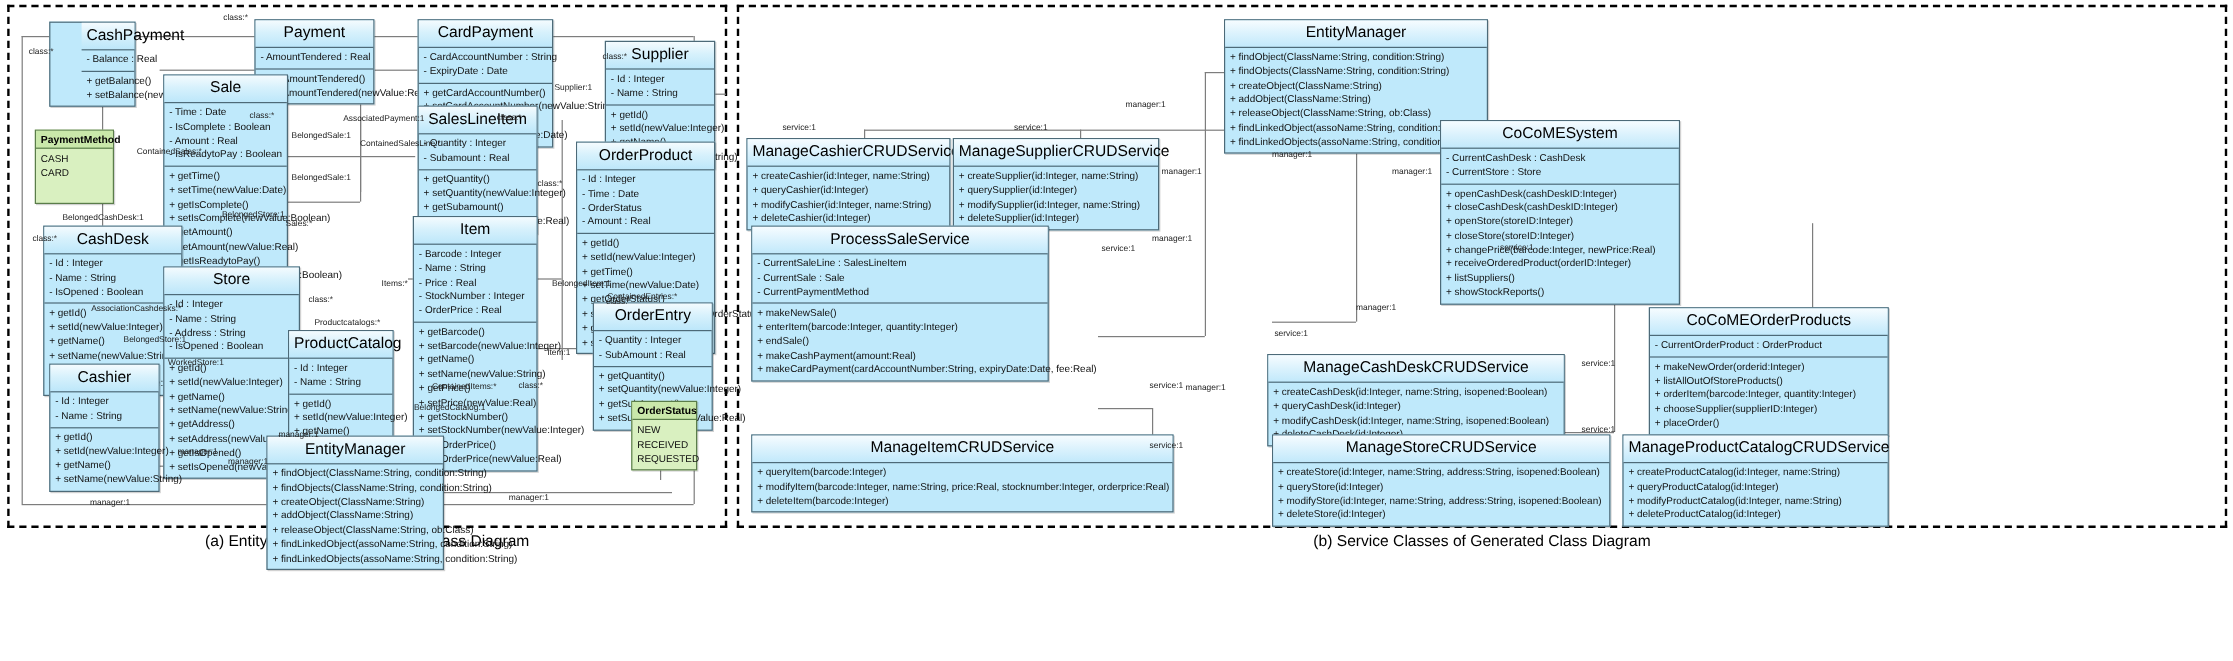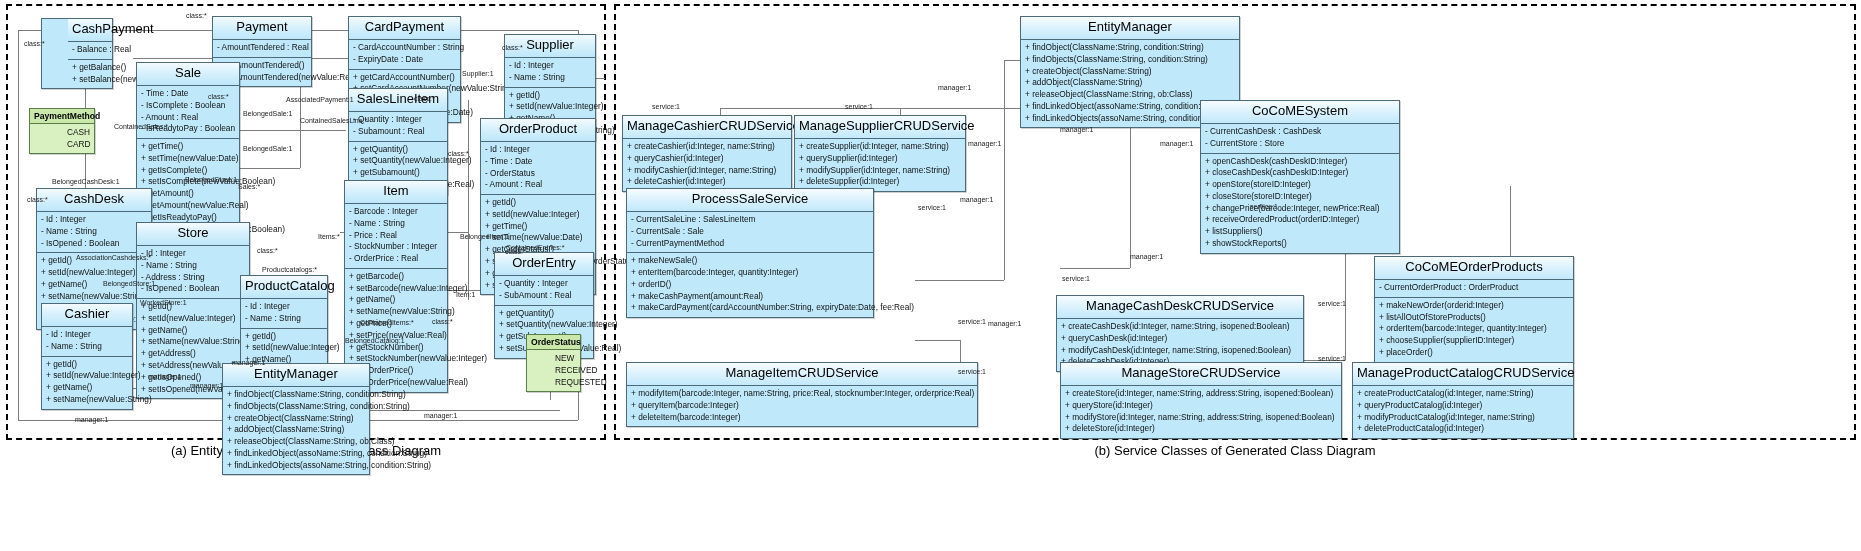--- a/index.html
+++ b/index.html
@@ -287,29 +287,29 @@
       <div class="row">+ createObject(ClassName:String)</div>
       <div class="row">+ addObject(ClassName:String)</div>
       <div class="row">+ releaseObject(ClassName:String, ob:Class)</div>
       <div class="row">+ findLinkedObject(assoName:String, condition:String)</div>
       <div class="row">+ findLinkedObjects(assoName:String, condition:String)</div>
     </div>
   </div>
 
   <div class="enum" style="left:29px;top:108px;width:66px;">
     <div class="hdr">PaymentMethod</div>
-    <div class="sec" style="padding:2px 0 3px 0;margin-left:33px;">
+    <div class="sec" style="padding:2px 0 19px 0;">
       <div class="row">CASH</div>
       <div class="row">CARD</div>
     </div>
   </div>
 
   <div class="enum" style="left:526px;top:334px;width:55px;">
     <div class="hdr">OrderStatus</div>
-    <div class="sec" style="padding:2px 0 3px 0;margin-left:24px;">
+    <div class="sec" style="padding:2px 0 3px 0;">
       <div class="row">NEW</div>
       <div class="row">RECEIVED</div>
       <div class="row">REQUESTED</div>
     </div>
   </div>
 
   <div class="lbl" style="left:186px;top:12px;">class:*</div>
   <div class="lbl" style="left:24px;top:40px;">class:*</div>
   <div class="lbl" style="left:502px;top:44px;">class:*</div>
   <div class="lbl" style="left:414px;top:95px;">class:*</div>
@@ -420,21 +420,21 @@
   <div class="cls flat" style="left:626px;top:188px;width:248px;">
     <div class="hdr">ProcessSaleService</div>
     <div class="sec">
       <div class="row">- CurrentSaleLine : SalesLineItem</div>
       <div class="row">- CurrentSale : Sale</div>
       <div class="row">- CurrentPaymentMethod</div>
     </div>
     <div class="sec">
       <div class="row">+ makeNewSale()</div>
       <div class="row">+ enterItem(barcode:Integer, quantity:Integer)</div>
-      <div class="row">+ orderID()</div>
+      <div class="row">+ endSale()</div>
       <div class="row">+ makeCashPayment(amount:Real)</div>
       <div class="row">+ makeCardPayment(cardAccountNumber:String, expiryDate:Date, fee:Real)</div>
     </div>
   </div>
 
 
   <div class="cls flat" style="left:1056px;top:295px;width:248px;">
     <div class="hdr">ManageCashDeskCRUDService</div>
     <div class="sec">
       <div class="row">+ createCashDesk(id:Integer, name:String, isopened:Boolean)</div>
@@ -454,22 +454,22 @@
       <div class="row">+ listAllOutOfStoreProducts()</div>
       <div class="row">+ orderItem(barcode:Integer, quantity:Integer)</div>
       <div class="row">+ chooseSupplier(supplierID:Integer)</div>
       <div class="row">+ placeOrder()</div>
     </div>
   </div>
 
   <div class="cls flat" style="left:626px;top:362px;width:352px;">
     <div class="hdr">ManageItemCRUDService</div>
     <div class="sec">
+      <div class="row">+ queryItem(barcode:Integer)</div>
       <div class="row">+ modifyItem(barcode:Integer, name:String, price:Real, stocknumber:Integer, orderprice:Real)</div>
-      <div class="row">+ queryItem(barcode:Integer)</div>
       <div class="row">+ deleteItem(barcode:Integer)</div>
     </div>
   </div>
 
   <div class="cls flat" style="left:1060px;top:362px;width:282px;">
     <div class="hdr">ManageStoreCRUDService</div>
     <div class="sec">
       <div class="row">+ createStore(id:Integer, name:String, address:String, isopened:Boolean)</div>
       <div class="row">+ queryStore(id:Integer)</div>
       <div class="row">+ modifyStore(id:Integer, name:String, address:String, isopened:Boolean)</div>

